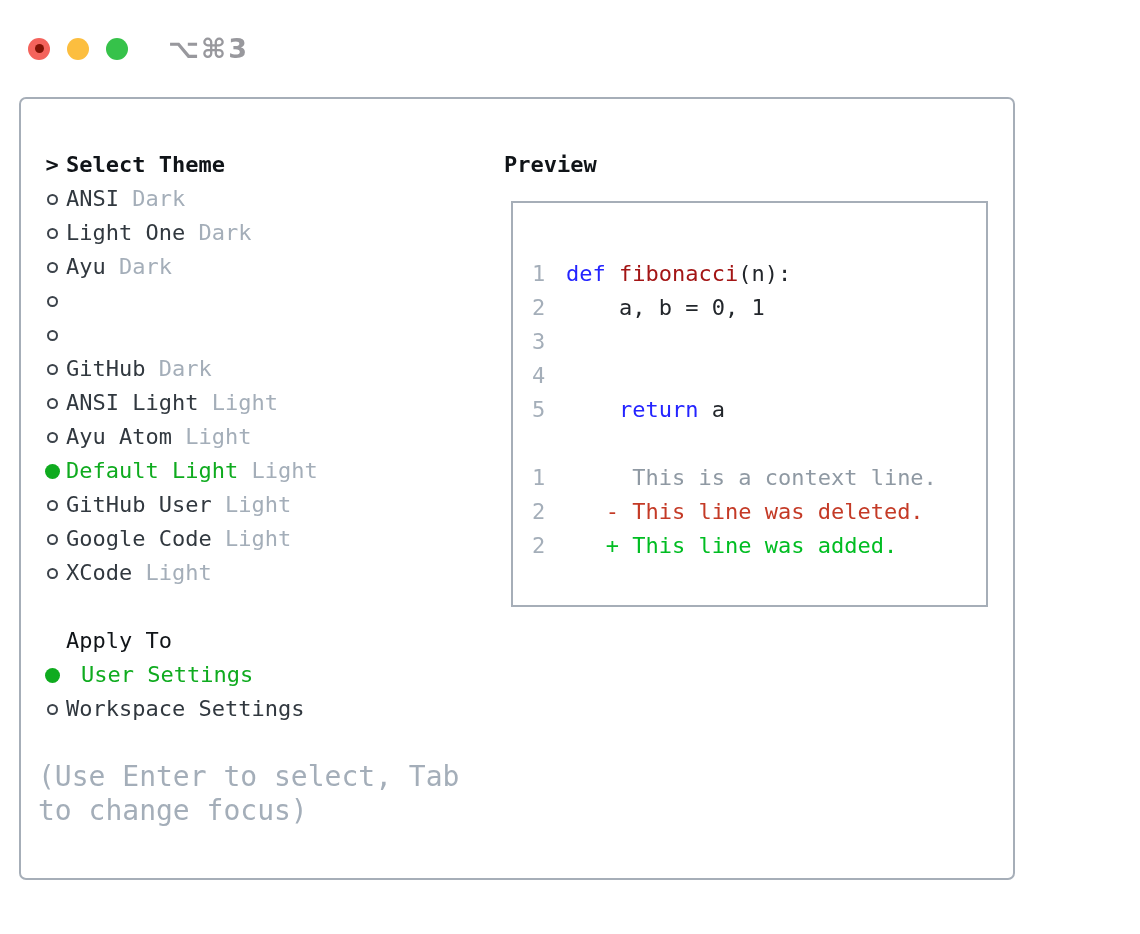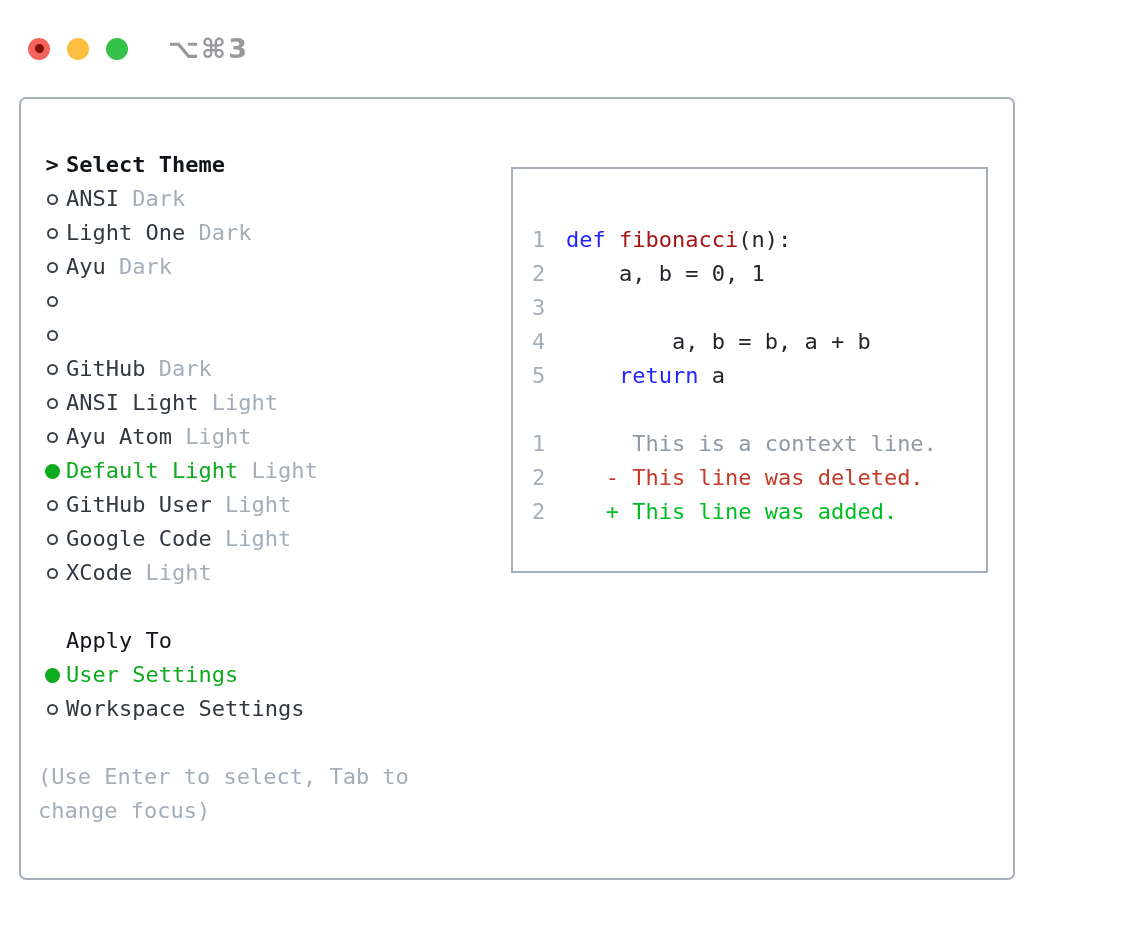--- a/index.html
+++ b/index.html
@@ -84,25 +84,25 @@
   }
   .h-label {
     font-weight: bold;
     color: var(--heading-black, #101418);
   }
   .apply-label { color: var(--heading-black, #14181d); }
   .theme-name { color: var(--text-dark, #31383f); }
   .theme-variant { color: var(--muted-gray, #a4aeb9); }
   .theme-row.selected .theme-name { color: var(--accent-green, #0fab1f); }
   .apply-row .opt-label { color: var(--text-dark, #31383f); }
-  .apply-row.selected .opt-label { color: var(--accent-green, #0fab1f); }
+  .apply-row.selected .opt-label { color: var(--accent-green, #0fab1f); margin-left: 15px; }
 
   .hint {
     margin-top: 0;
-    font-size: 22px; line-height: 34px;
+    font-size: 28px; line-height: 34px;
     color: var(--muted-gray, #a4aeb9);
     white-space: normal;
   }
 
   
   .preview-box {
     margin-left: 7px; margin-top: 19px;
     width: 477px; height: 406px;
     border: 2px solid var(--panel-border, #a6aeb8);
     background: #ffffff;
@@ -178,26 +178,29 @@
           <div class="row apply-row selected"><span class="marker"><span class="ring filled"></span></span><span class="opt-label">User Settings</span></div>
           <div class="row apply-row"><span class="marker"><span class="ring"></span></span><span class="opt-label">Workspace Settings</span></div>
         </div>
 
       <div class="row-gap"></div>
 
       <div class="hint">(Use Enter to select, Tab to change focus)</div>
     </div>
 
     <div class="right-col">
+      <div class="row">
+        <span class="h-label">Preview</span>
+      </div>
       <div class="preview-box">
         <div id="code-lines">
             <div class="code-line"><span class="ln">1</span><span class="code"><span class="c-kw">def</span><span class="c-plain"> </span><span class="c-fn">fibonacci</span><span class="c-plain">(n):</span></span></div>
             <div class="code-line"><span class="ln">2</span><span class="code"><span class="c-plain">    a, b = 0, 1</span></span></div>
             <div class="code-line"><span class="ln">3</span></div>
-            <div class="code-line"><span class="ln">4</span><span class="code"><span class="c-plain">        a, b = b, a + b</span></span></div>
+            <div class="code-line"><span class="ln">4</span></div>
             <div class="code-line"><span class="ln">5</span><span class="code"><span class="c-plain">    </span><span class="c-kw">return</span><span class="c-plain"> a</span></span></div>
           </div>
         <div class="spacer"></div>
         <div id="diff-lines">
             <div class="code-line"><span class="ln">1</span><span class="code diff-context">     This is a context line.</span></div>
             <div class="code-line"><span class="ln">2</span><span class="code diff-deleted">   - This line was deleted.</span></div>
             <div class="code-line"><span class="ln">2</span><span class="code diff-added">   + This line was added.</span></div>
           </div>
       </div>
     </div>

